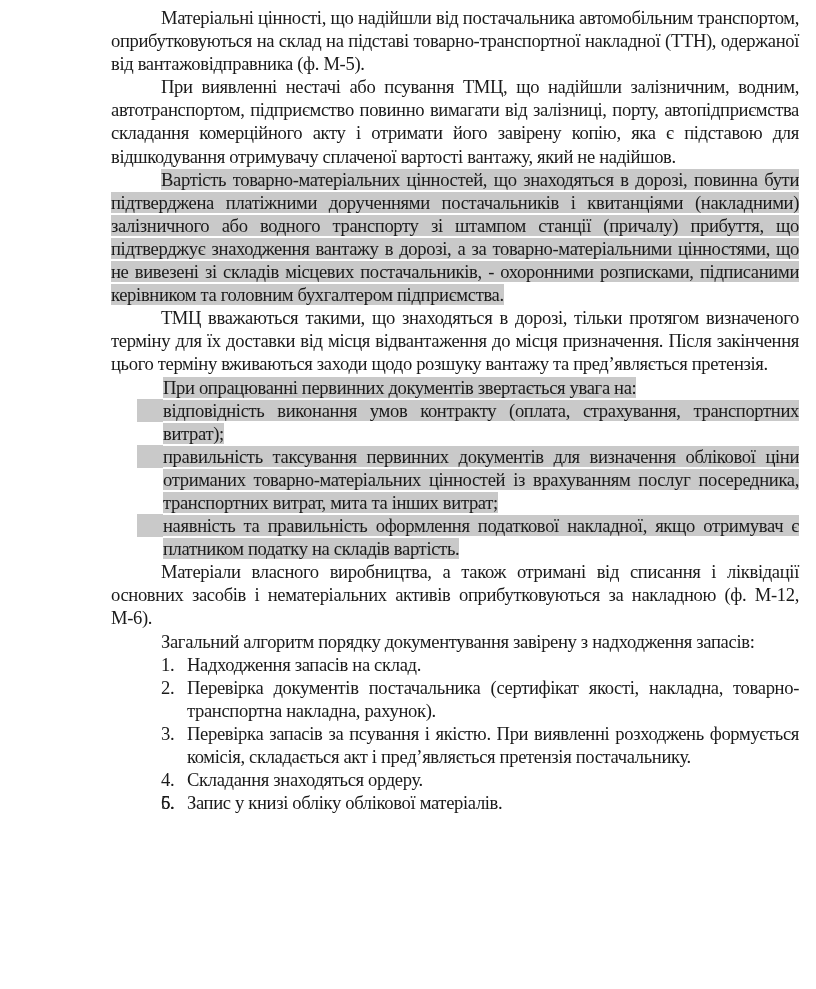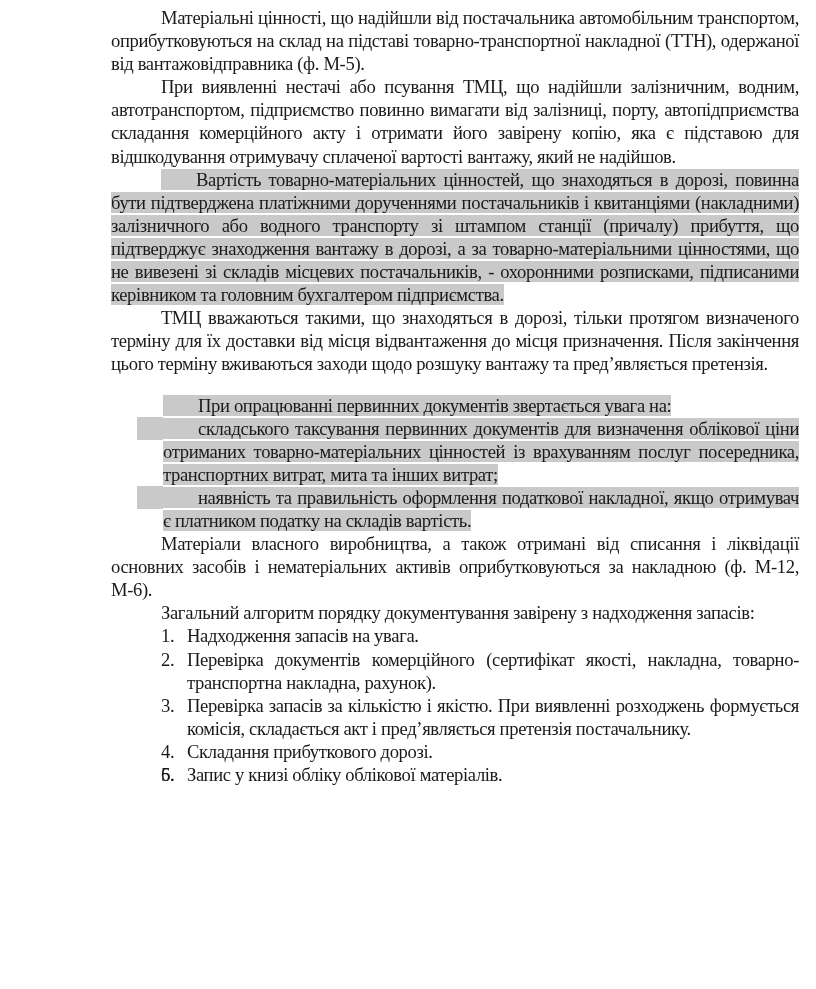--- a/index.html
+++ b/index.html
@@ -4,50 +4,51 @@
 <style>
   html, body { margin: 0; padding: 0; background: #ffffff; }
   body { width: 816px; height: 989px; overflow: hidden; position: relative; }
   .page {
     position: absolute; left: 111px; top: 6px; width: 688px;
     font-family: Liberation Serif, serif;
     font-size: 18.6px; line-height: 23.1px; color: #1a1a1a;
     letter-spacing: -0.35px;
   }
   p { margin: 0; text-align: justify; text-indent: 50px; }
-  .hl { background: #c9c9c9; padding-left: 35px; }
+  .hl { background: #c9c9c9; }
   .blist { margin: 0; padding: 0; list-style: none; }
   .blist li { position: relative; margin: 0; padding-left: 52px; text-align: justify; }
   .blist li .marker {
     position: absolute; left: 26px; top: 0; width: 26px; height: 23.1px; background: #c9c9c9;
   }
-  .blist li.first { padding-left: 52px; margin-top: 18px; }
+  .blist li.first { padding-left: 52px; }
   .nlist { margin: 0; padding: 0; list-style: none; }
   .nlist li { position: relative; padding-left: 76px; text-align: justify; }
   .nlist li .num { position: absolute; left: 50px; top: 0; }
 </style>
 </head>
 <body>
 
 <div class="page">
   <p>Матеріальні цінності, що надійшли від постачальника автомобільним транспортом, оприбутковуються на склад на підставі товарно-транспортної накладної (ТТН), одержаної від вантажовідправника (ф. М-5).</p>
   <p>При виявленні нестачі або псування ТМЦ, що надійшли залізничним, водним, автотранспортом, підприємство повинно вимагати від залізниці, порту, автопідприємства складання комерційного акту і отримати його завірену копію, яка є підставою для відшкодування отримувачу сплаченої вартості вантажу, який не надійшов.</p>
   <p><span class="hl">Вартість товарно-матеріальних цінностей, що знаходяться в дорозі, повинна бути підтверджена платіжними дорученнями постачальників і квитанціями (накладними) залізничного або водного транспорту зі штампом станції (причалу) прибуття, що підтверджує знаходження вантажу в дорозі, а за товарно-матеріальними цінностями, що не вивезені зі складів місцевих постачальників, - охоронними розписками, підписаними керівником та головним бухгалтером підприємства.</span></p>
   <p>ТМЦ вважаються такими, що знаходяться в дорозі, тільки протягом визначеного терміну для їх доставки від місця відвантаження до місця призначення. Після закінчення цього терміну вживаються заходи щодо розшуку вантажу та пред’являється претензія.</p>
 
   <ul class="blist">
     <li class="first"><span class="hl">При опрацюванні первинних документів звертається увага на:</span></li>
-    <li><span class="marker"></span><span class="hl">складського таксування первинних документів для визначення облікової ціни отриманих товарно-матеріальних цінностей із врахуванням послуг посередника, транспортних витрат, мита та інших витрат;</span></li>
+    <li><span class="marker"></span><span class="hl">відповідність виконання умов контракту (оплата,  страхування, транспортних витрат);</span></li>
+    <li><span class="marker"></span><span class="hl">правильність таксування первинних документів для визначення облікової ціни отриманих товарно-матеріальних цінностей із врахуванням послуг посередника, транспортних витрат, мита та інших витрат;</span></li>
     <li><span class="marker"></span><span class="hl">наявність та правильність оформлення податкової накладної, якщо отримувач є платником податку на складів вартість.</span></li>
   </ul>
 
   <p>Матеріали власного виробництва, а також отримані від списання і ліквідації основних засобів і нематеріальних активів оприбутковуються за накладною (ф. М-12, М-6).</p>
   <p>Загальний алгоритм порядку документування завірену з надходження запасів:</p>
 
   <ol class="nlist">
-    <li><span class="num">1.</span><span>Надходження запасів на увага.</span></li>
-    <li><span class="num">2.</span><span>Перевірка документів комерційного (сертифікат якості, накладна, товарно-транспортна накладна, рахунок).</span></li>
-    <li><span class="num">3.</span><span>Перевірка запасів за кількістю і якістю. При виявленні розходжень формується комісія, складається акт і пред’являється претензія постачальнику.</span></li>
-    <li><span class="num">4.</span><span>Складання прибуткового дорозі.</span></li>
+    <li><span class="num">1.</span><span>Надходження запасів на склад.</span></li>
+    <li><span class="num">2.</span><span>Перевірка документів постачальника (сертифікат якості, накладна, товарно-транспортна накладна, рахунок).</span></li>
+    <li><span class="num">3.</span><span>Перевірка запасів за псування і якістю. При виявленні розходжень формується комісія, складається акт і пред’являється претензія постачальнику.</span></li>
+    <li><span class="num">4.</span><span>Складання знаходяться ордеру.</span></li>
     <li><span class="num">5.</span></li>
     <li><span class="num">6.</span><span>Запис у книзі обліку облікової матеріалів.</span></li>
   </ol>
 </div>
 
 </body></html>

